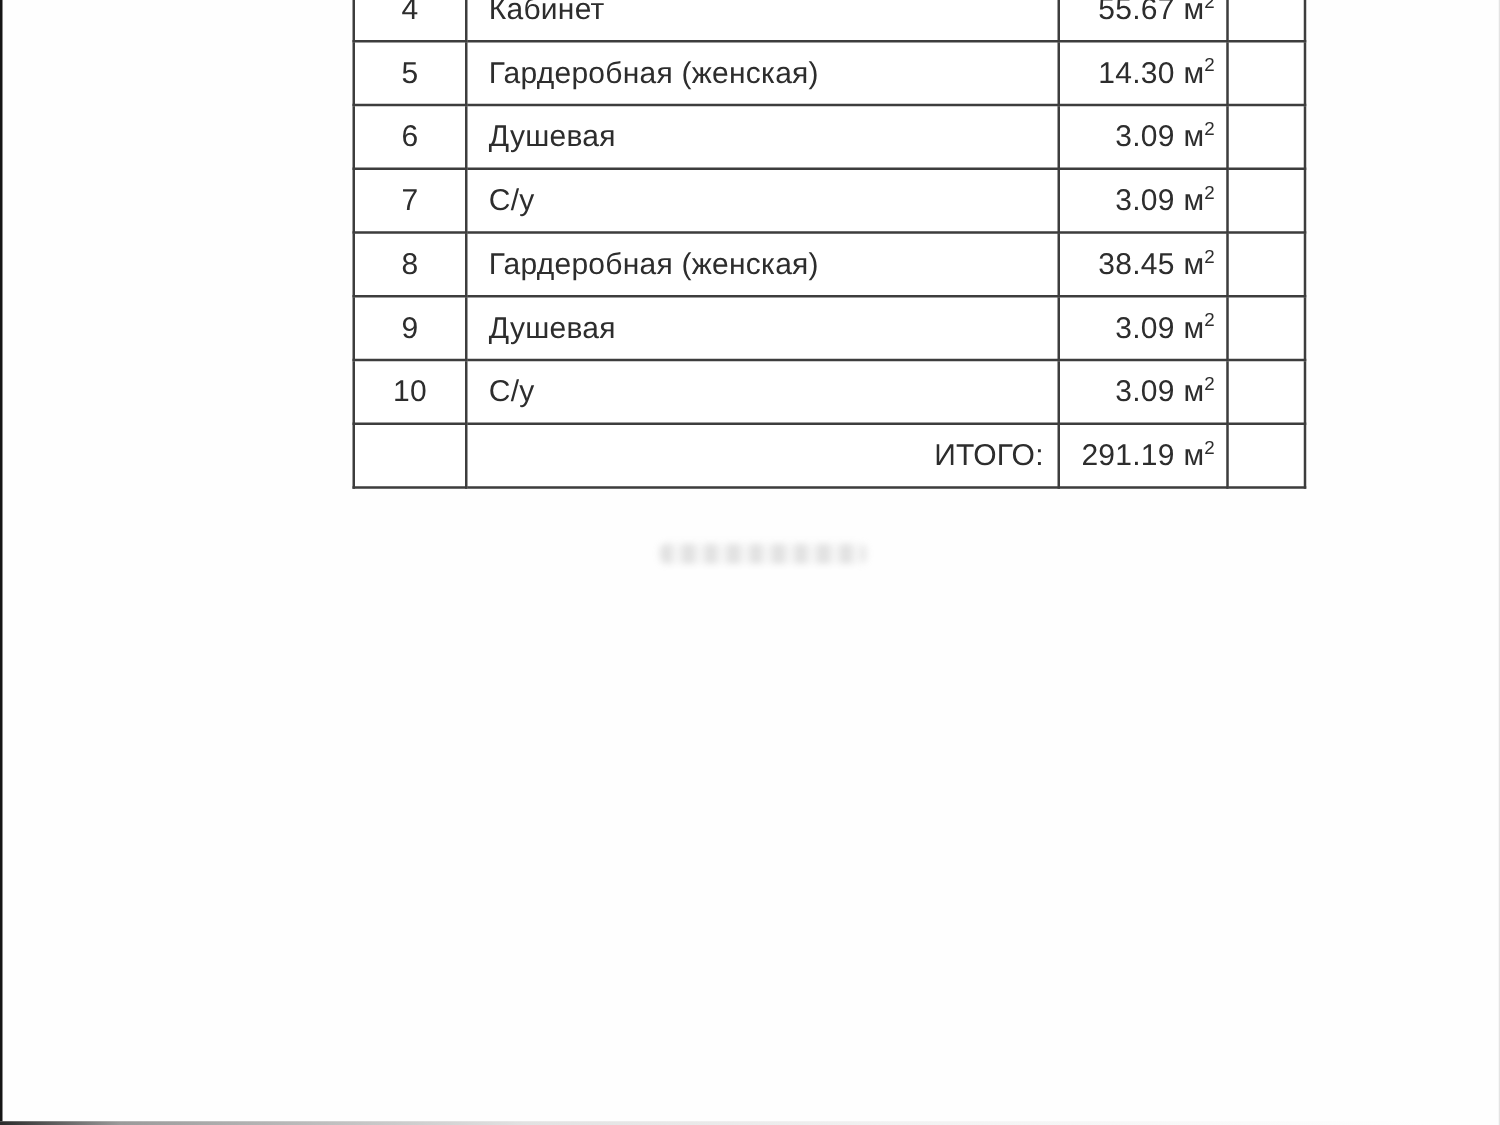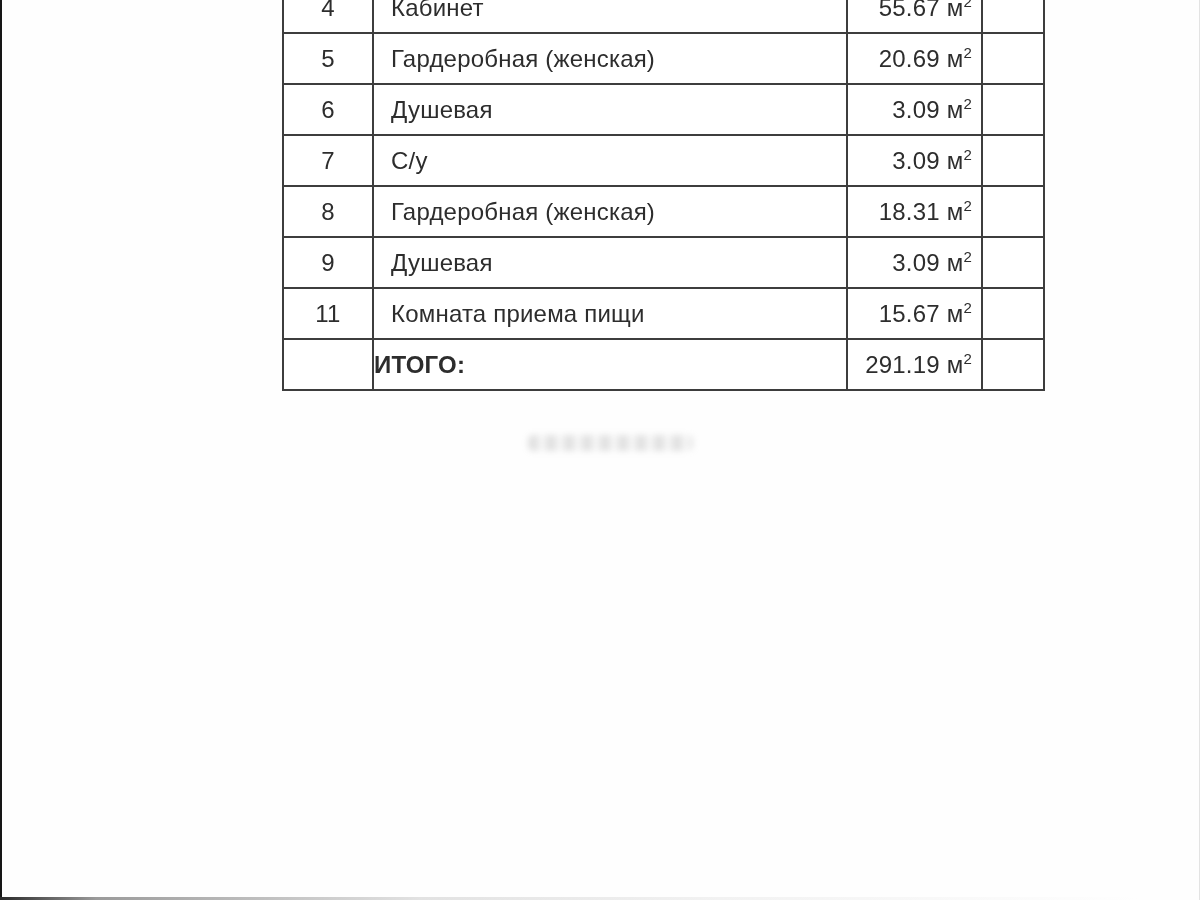--- a/index.html
+++ b/index.html
@@ -61,24 +61,23 @@
   td.c-name { width: 454px; padding-left: 17px; }
   td.c-area { width: 123px; text-align: right; padding-right: 9px; white-space: nowrap; }
   td.c-extra{ width: 58px; }
   .unit { margin-left: 7px; }
   .unit sup {
     font-size: 15px;
     line-height: 0;
     vertical-align: 9px;
   }
   tr.total-row td.c-name {
-    text-align: left;
+    text-align: right;
     padding-left: 0;
     padding-right: 11px;
-    font-weight: bold;
   }
 
   
   .watermark {
     position: absolute;
     left: 528px;
     top: 435px;
     width: 165px;
     height: 16px;
     background: repeating-linear-gradient(90deg,
@@ -102,51 +101,51 @@
     <tbody>
       <tr>
         <td class="c-num">4</td>
         <td class="c-name">Кабинет</td>
         <td class="c-area"><span>55.67</span><span class="unit"><span>м</span><sup>2</sup></span></td>
         <td class="c-extra"></td>
       </tr>
       <tr>
         <td class="c-num">5</td>
         <td class="c-name">Гардеробная (женская)</td>
-        <td class="c-area"><span>20.69</span><span class="unit"><span>м</span><sup>2</sup></span></td>
+        <td class="c-area"><span>14.30</span><span class="unit"><span>м</span><sup>2</sup></span></td>
         <td class="c-extra"></td>
       </tr>
       <tr>
         <td class="c-num">6</td>
         <td class="c-name">Душевая</td>
         <td class="c-area"><span>3.09</span><span class="unit"><span>м</span><sup>2</sup></span></td>
         <td class="c-extra"></td>
       </tr>
       <tr>
         <td class="c-num">7</td>
         <td class="c-name">С/у</td>
         <td class="c-area"><span>3.09</span><span class="unit"><span>м</span><sup>2</sup></span></td>
         <td class="c-extra"></td>
       </tr>
       <tr>
         <td class="c-num">8</td>
         <td class="c-name">Гардеробная (женская)</td>
-        <td class="c-area"><span>18.31</span><span class="unit"><span>м</span><sup>2</sup></span></td>
+        <td class="c-area"><span>38.45</span><span class="unit"><span>м</span><sup>2</sup></span></td>
         <td class="c-extra"></td>
       </tr>
       <tr>
         <td class="c-num">9</td>
         <td class="c-name">Душевая</td>
         <td class="c-area"><span>3.09</span><span class="unit"><span>м</span><sup>2</sup></span></td>
         <td class="c-extra"></td>
       </tr>
       <tr>
-        <td class="c-num">11</td>
-        <td class="c-name">Комната приема пищи</td>
-        <td class="c-area"><span>15.67</span><span class="unit"><span>м</span><sup>2</sup></span></td>
+        <td class="c-num">10</td>
+        <td class="c-name">С/у</td>
+        <td class="c-area"><span>3.09</span><span class="unit"><span>м</span><sup>2</sup></span></td>
         <td class="c-extra"></td>
       </tr>
       <tr class="total-row">
         <td class="c-num"></td>
         <td class="c-name">ИТОГО:</td>
         <td class="c-area"><span>291.19</span><span class="unit"><span>м</span><sup>2</sup></span></td>
         <td class="c-extra"></td>
       </tr>
     </tbody>
   </table>

